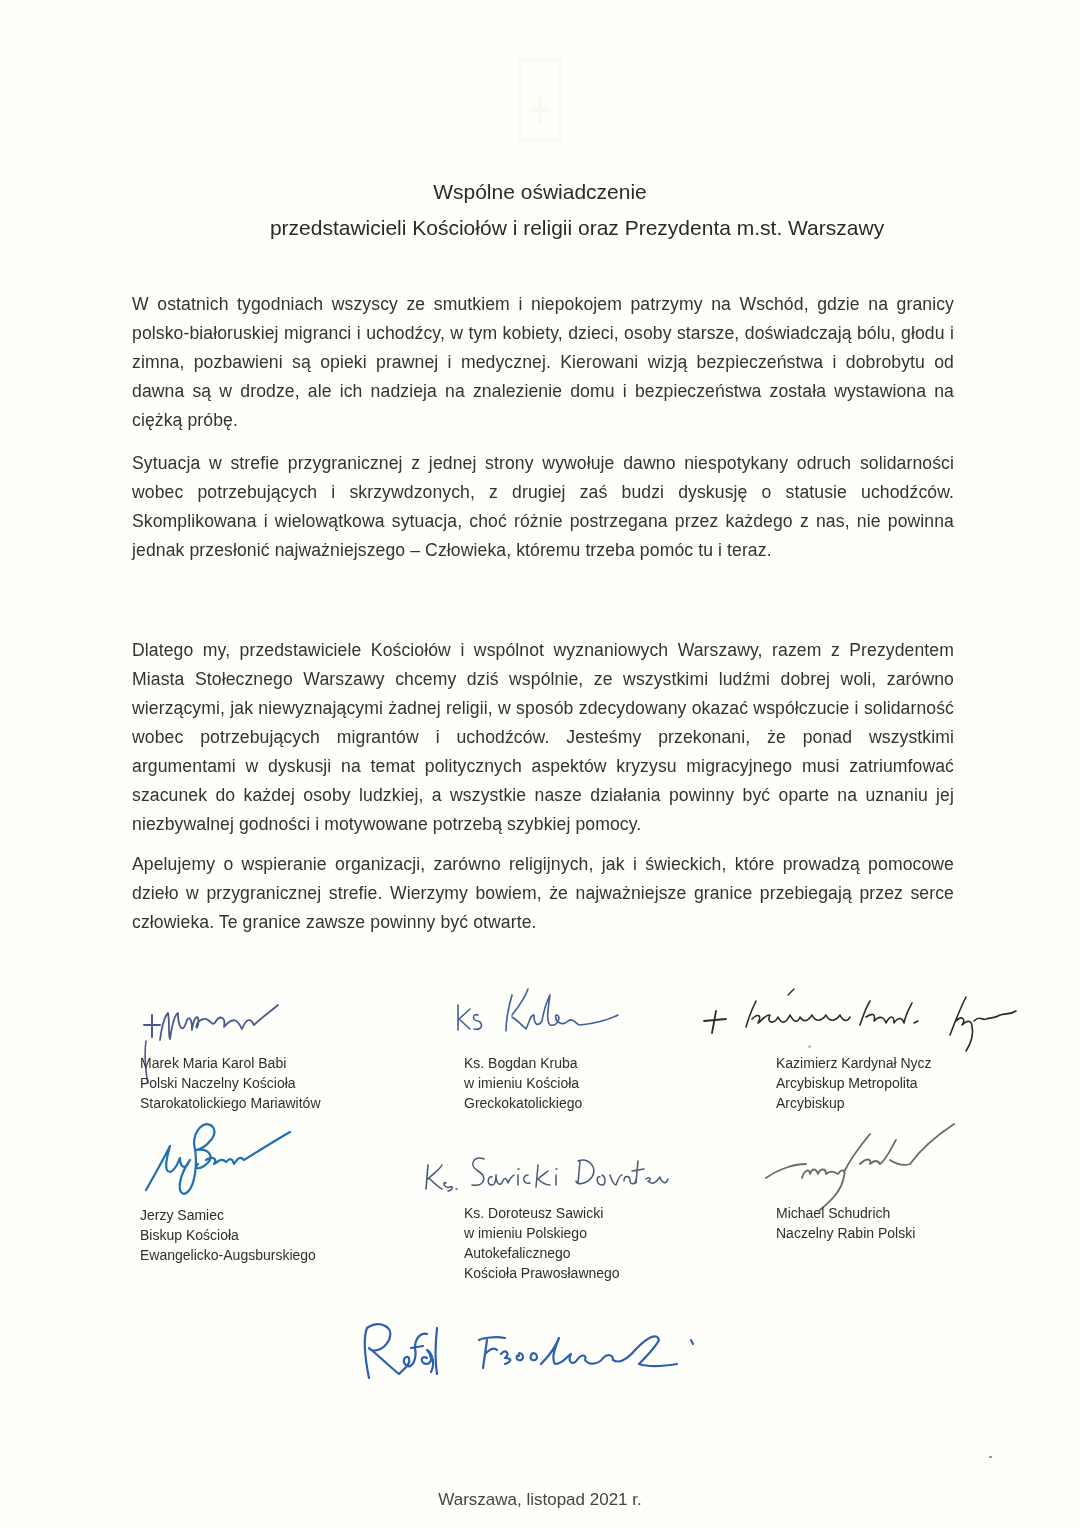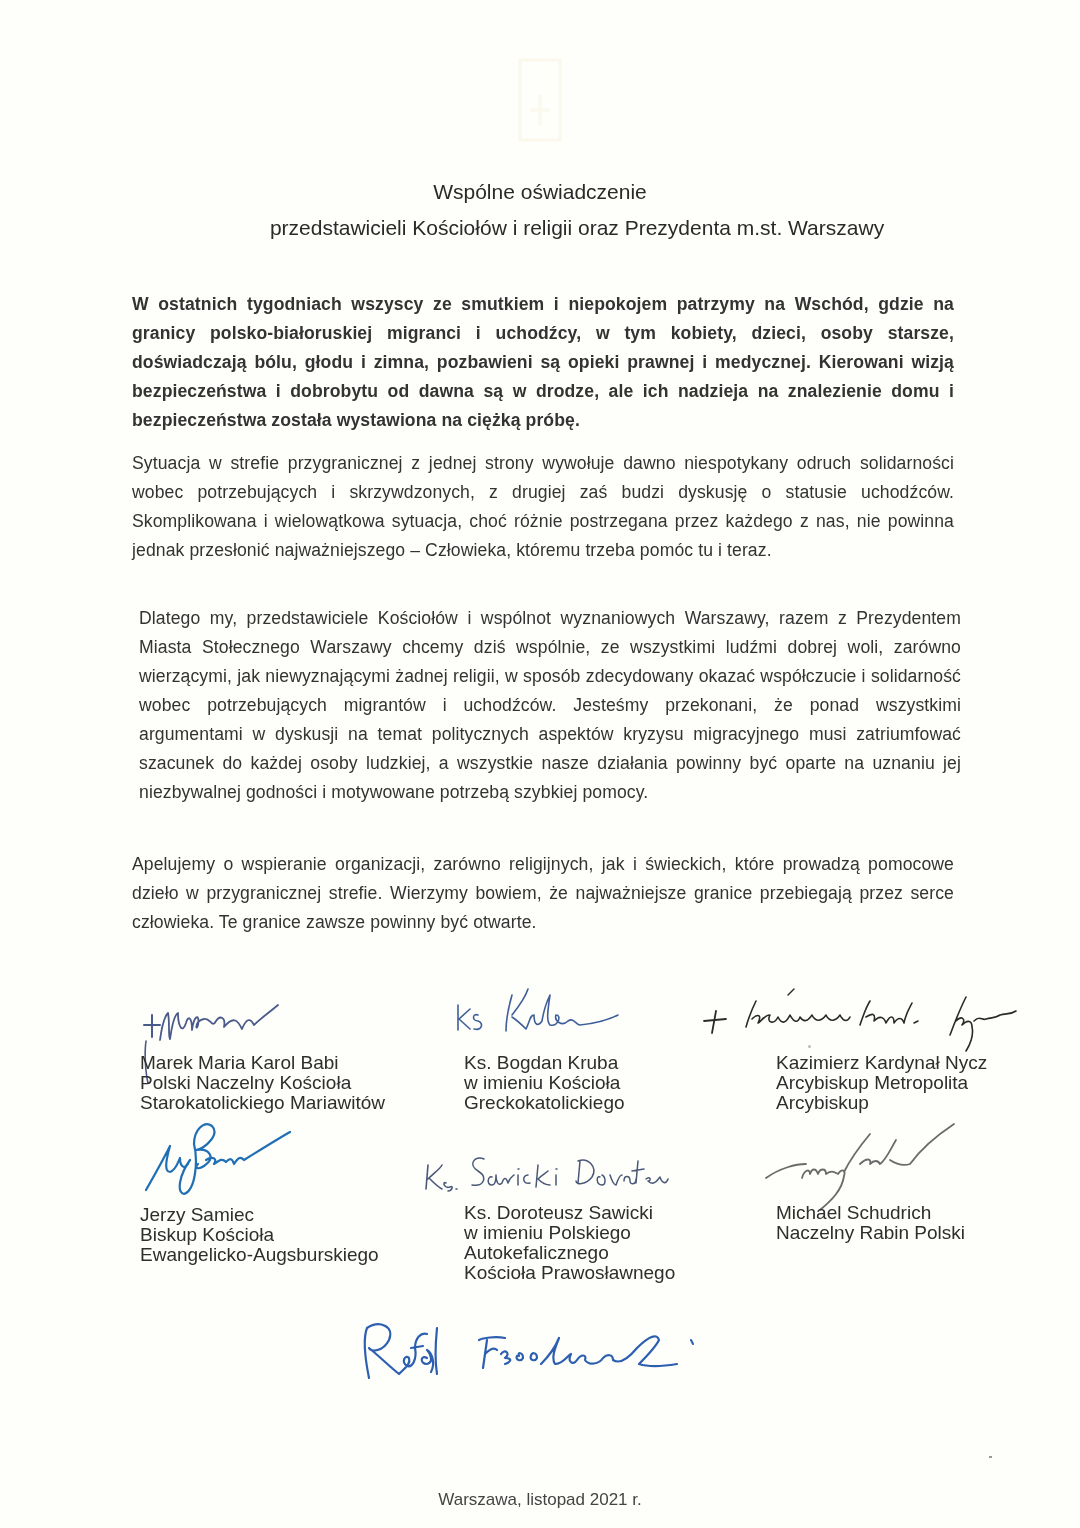--- a/index.html
+++ b/index.html
@@ -21,27 +21,27 @@
     font-size: 21px; color: #2a2a2a; line-height: 32px;
   }
   .title.l1 { top: 176px; }
   .title.l2 { top: 212px; padding-left: 37px; }
   .body-text {
     position: absolute; left: 132px; width: 822px;
     font-size: 17.6px; line-height: 29px; color: #333;
     text-align: justify; text-justify: inter-word;
     letter-spacing: 0.1px;
   }
-  .p1 { top: 290px; font-weight: bold; }
+  .p1 { top: 290px; }
   .p2 { top: 449px; }
-  .p3 { top: 604px; margin-left: 7px; }
+  .p3 { top: 636px; }
   .p4 { top: 850px; }
 
   .sig-block {
-    position: absolute; font-size: 19px; line-height: 20px; color: #2e2e2e;
+    position: absolute; font-size: 14px; line-height: 20px; color: #2e2e2e;
   }
   .sig-block div { white-space: nowrap; }
   .sig { position: absolute; overflow: visible; }
   .sig path { fill: none; stroke-linecap: round; stroke-linejoin: round; }
 
   .date {
     position: absolute; top: 1490px; left: 0; width: 1080px; text-align: center;
     font-size: 17px; color: #444;
   }
   .speck { position: absolute; left: 989px; top: 1456px; width: 3px; height: 2px; background: #999; }

